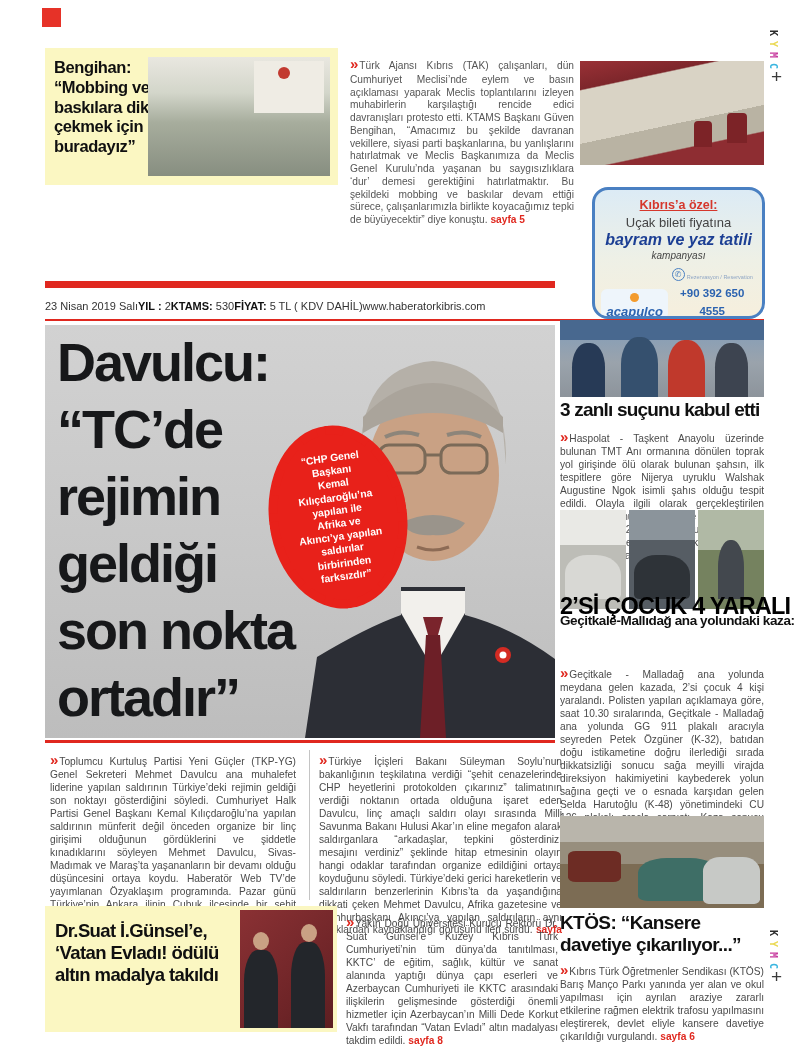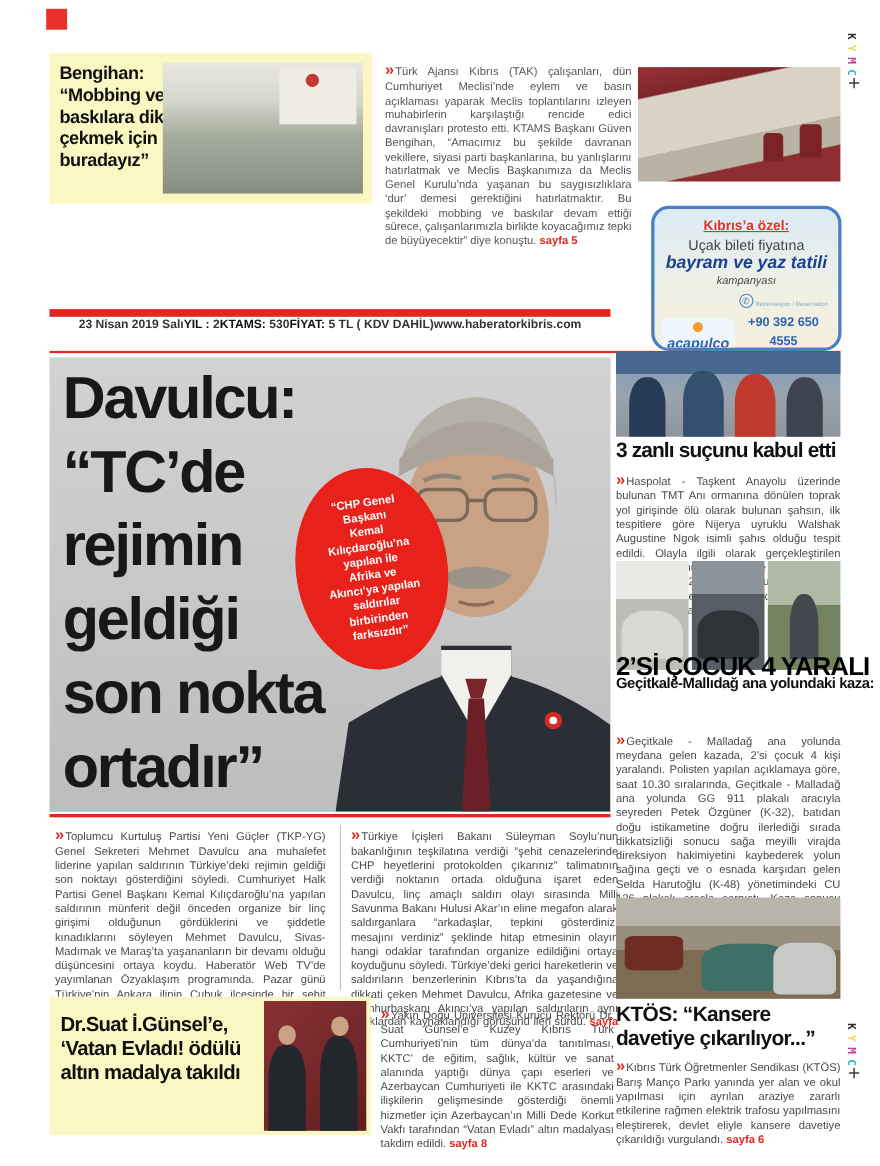--- a/index.html
+++ b/index.html
@@ -36,22 +36,22 @@
   
   #tak-text{left:350px;top:55px;width:224px;height:122px;font-size:10.2px;line-height:1.25;color:#555;}
   #photo-parliament{left:580px;top:61px;width:184px;height:104px;
     background:linear-gradient(168deg,#9a3136 0%,#7d262b 20%,#d9d3c5 21% 58%,#b9b3a3 58% 76%,#8e2d32 77% 100%);}
   #photo-parliament .seat{position:absolute;background:#7c2327;border-radius:4px 4px 0 0;}
   
   #masthead-title{left:42px;top:186px;width:516px;font-family:"DejaVu Sans Mono",monospace;
     font-weight:bold;font-size:96px;line-height:98px;letter-spacing:-3px;color:#141414;}
   #masthead-title .red{color:#e0281f;}
   #masthead-rule{left:45px;top:281px;width:510px;height:7px;background:#e0281f;}
-  #datebar{left:45px;top:283px;width:510px;height:24px;display:flex;align-items:center;
-    justify-content:center;font-size:11px;color:#333;font-weight:bold;}
+  #datebar{left:45px;top:294px;width:510px;height:24px;display:flex;align-items:center;
+    justify-content:flex-start;font-size:11px;color:#333;}
   #datebar b{color:#111;}
   #thin-red-rule{left:45px;top:319px;width:719px;height:2px;background:#e0281f;}
   
   #ad{left:592px;top:187px;width:167px;height:118px;border:3px solid #4a80c2;border-radius:16px;
       background:linear-gradient(180deg,#dcebf5 0%,#eef0e6 55%,#f6efdd 100%);text-align:center;
       padding-top:8px;overflow:hidden;}
   #ad .k{font-size:12.5px;font-weight:bold;color:#d5372c;text-decoration:underline;}
   #ad .l2{font-size:13px;color:#444;margin-top:3px;}
   #ad .l3{font-size:16px;font-weight:bold;font-style:italic;color:#1c3f94;margin-top:1px;}
   #ad .l4{font-size:10px;color:#444;margin-top:1px;font-style:italic;}

